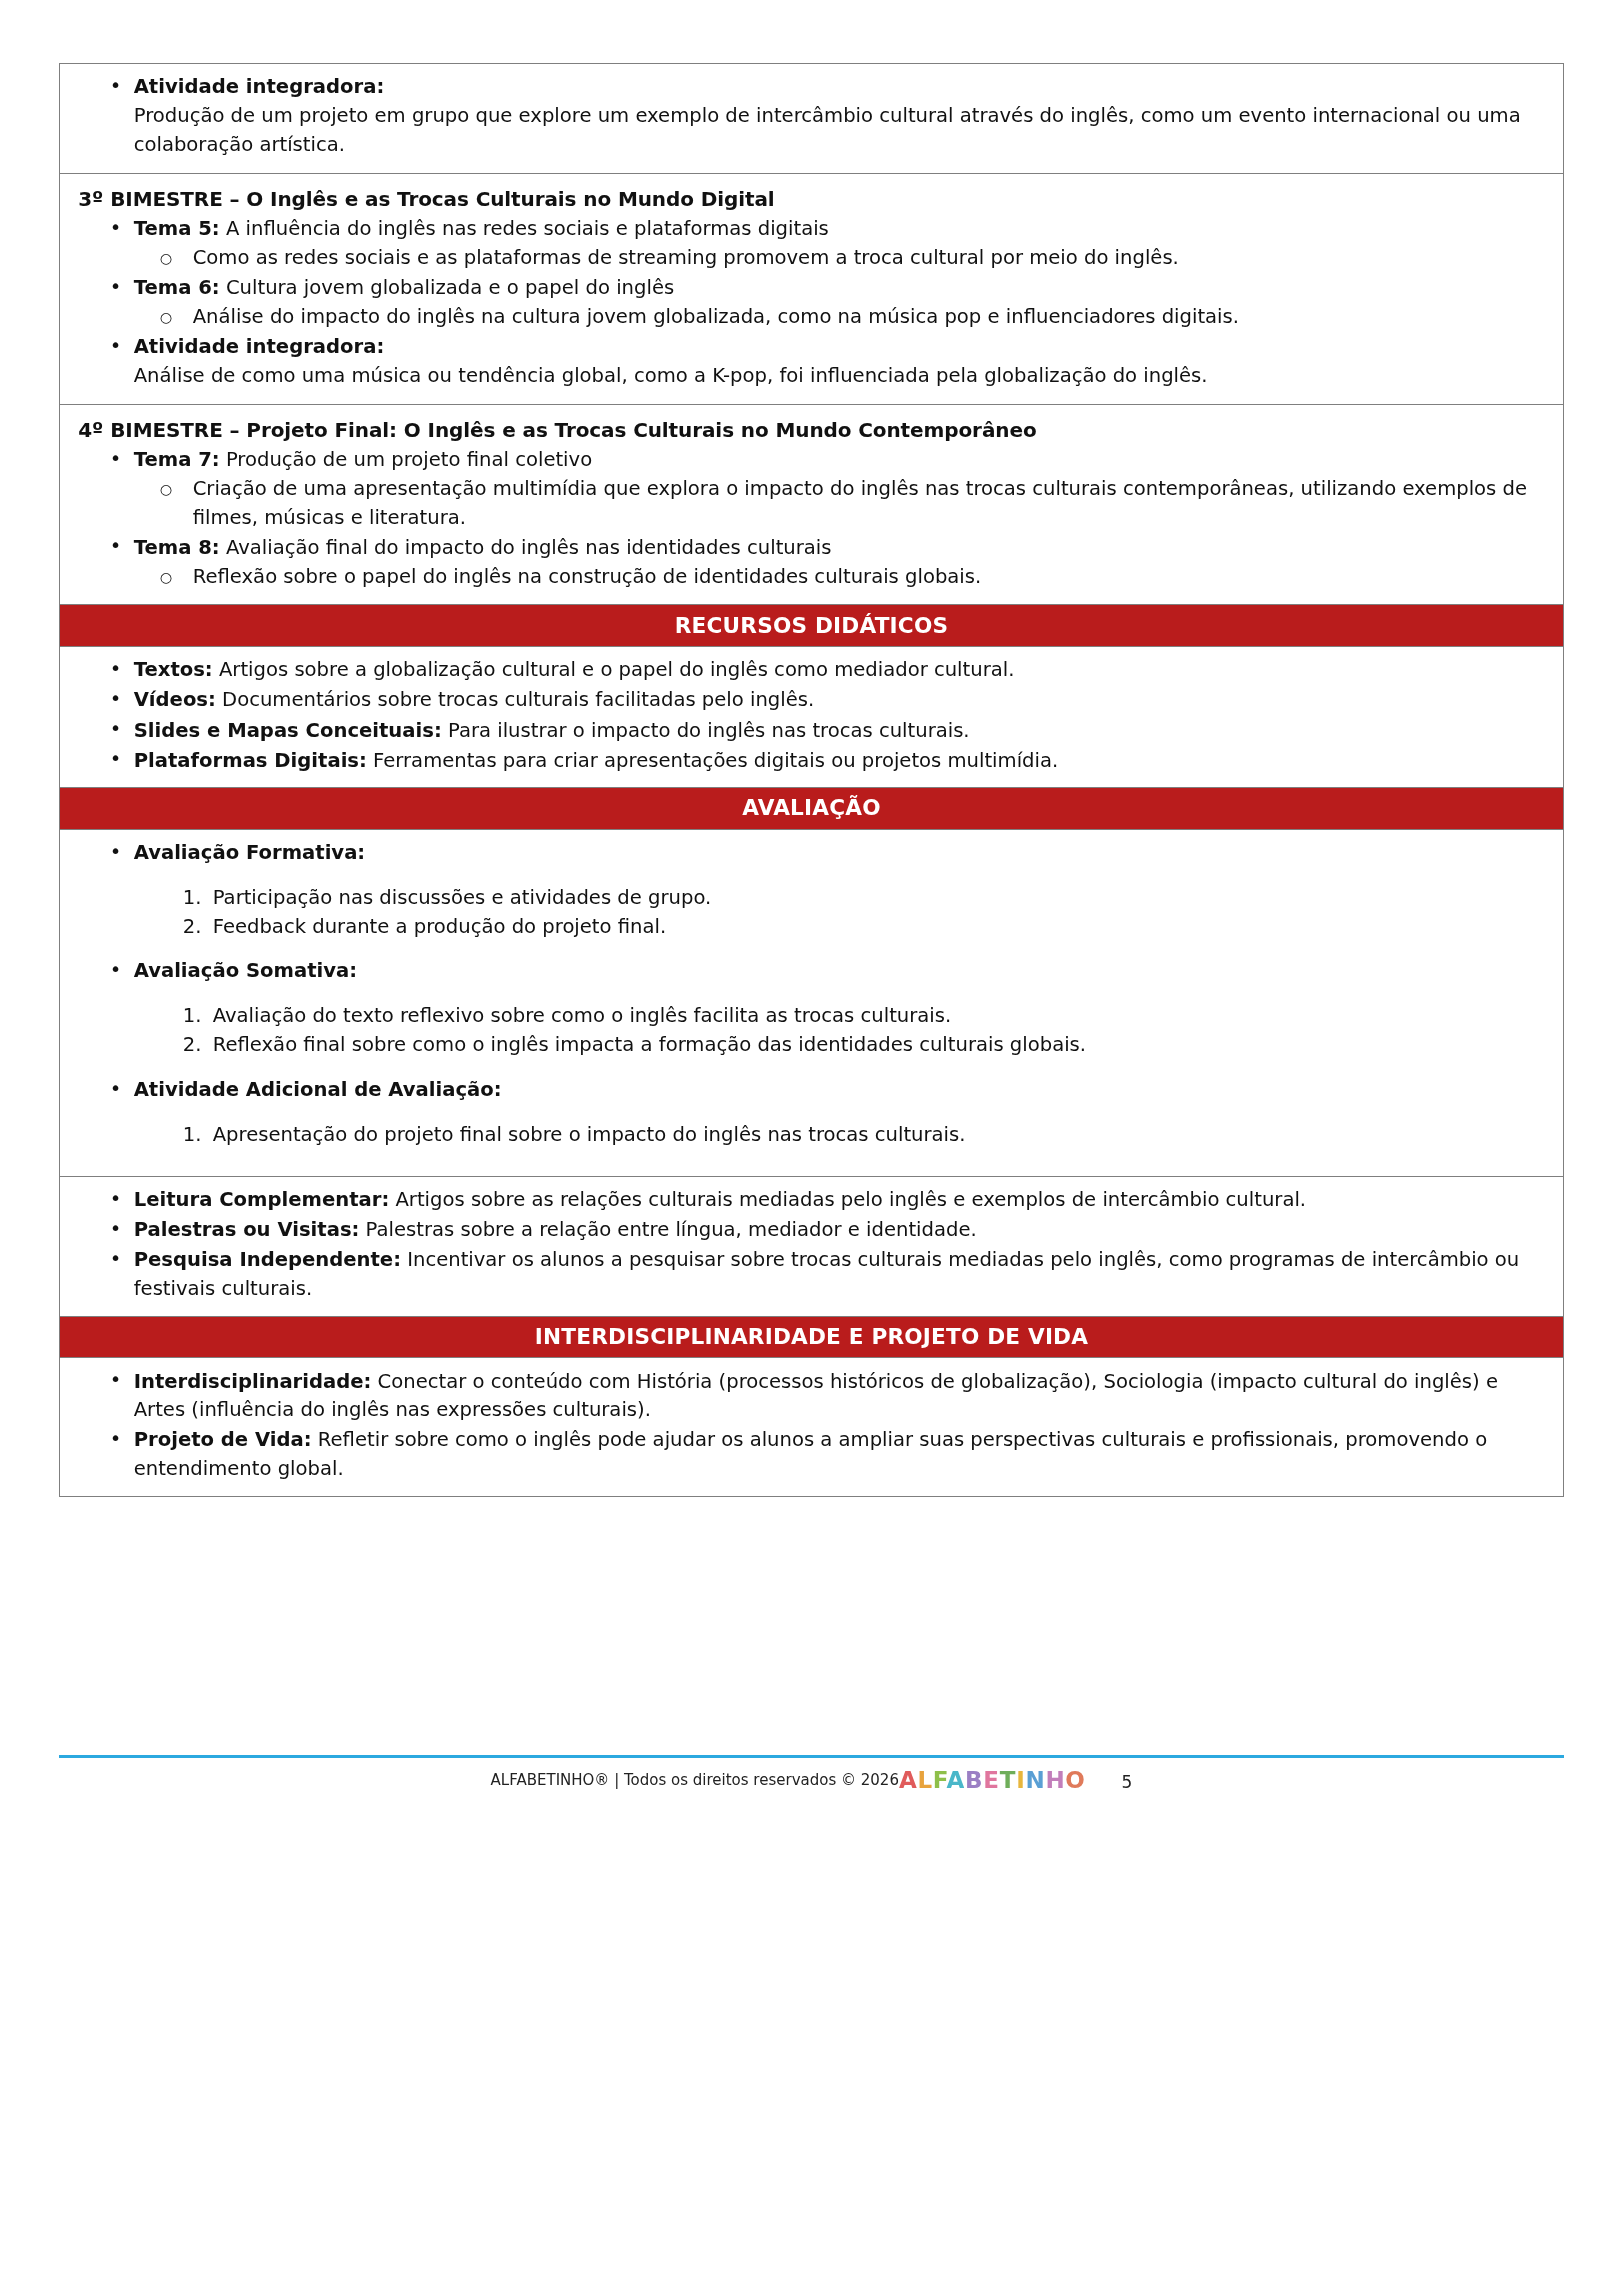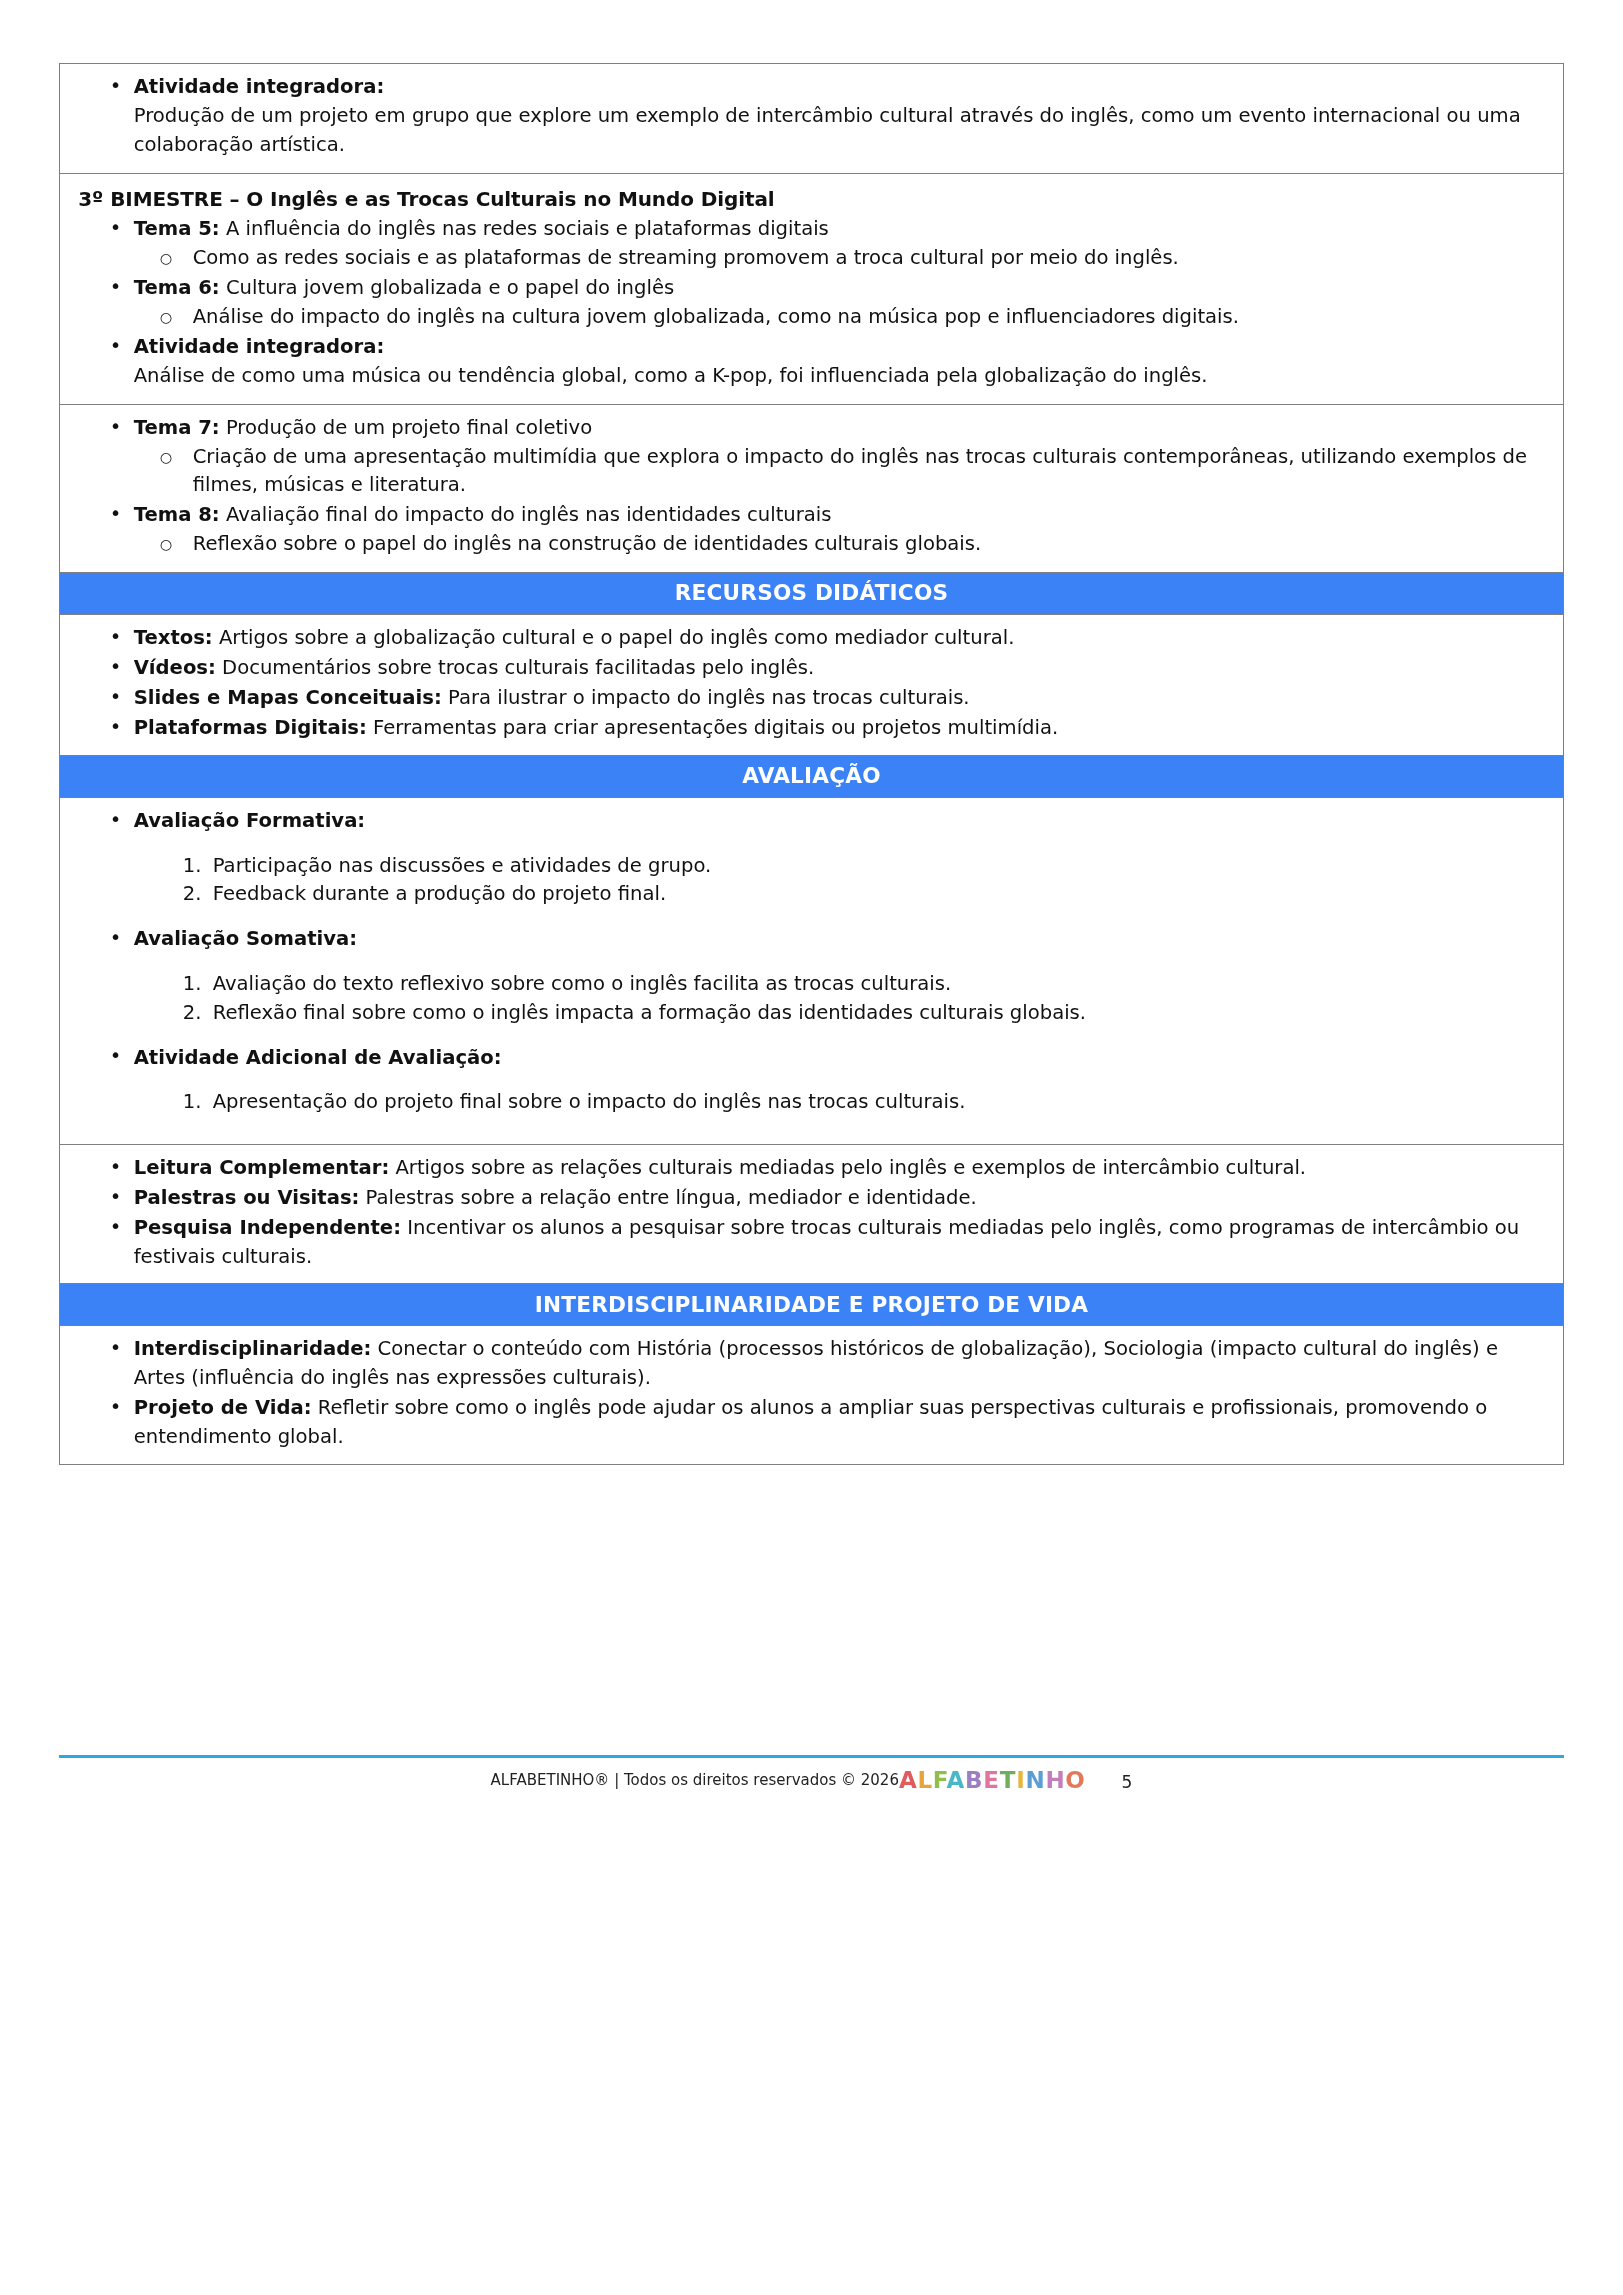--- a/index.html
+++ b/index.html
@@ -94,21 +94,21 @@
     content: counter(numitem) ".";
     position: absolute;
     left: 33px;
     top: 0;
     font-size: 19.6px;
   }
   b, .b {
     font-weight: bold;
   }
   .section-bar {
-    background: #3b82f6;
+    background: #b91c1c;
     color: #ffffff;
     text-align: center;
     font-weight: bold;
     font-size: 21.6px;
     letter-spacing: 0.2px;
     padding: 7.2px 0 8.5px 0;
     border-bottom: 1.3px solid #7f7f7f;
   }
   .plain-block {
     border-bottom: 1.3px solid #7f7f7f;
@@ -178,20 +178,21 @@
             <li><b>Tema 5:</b><span> A influência do inglês nas redes sociais e plataformas digitais</span><ul class="lvl2">
                 <li>Como as redes sociais e as plataformas de streaming promovem a troca cultural por meio do inglês.</li>
               </ul></li>
             <li><b>Tema 6:</b><span> Cultura jovem globalizada e o papel do inglês</span><ul class="lvl2">
                 <li>Análise do impacto do inglês na cultura jovem globalizada, como na música pop e influenciadores digitais.</li>
               </ul></li>
             <li><b>Atividade integradora:</b><br><span> Análise de como uma música ou tendência global, como a K-pop, foi influenciada pela globalização do inglês.</span></li>
           </ul>
         </div>
         <div class="block">
+          <div class="block-head">4º BIMESTRE – Projeto Final: O Inglês e as Trocas Culturais no Mundo Contemporâneo</div>
           <ul class="lvl1">
             <li><b>Tema 7:</b><span> Produção de um projeto final coletivo</span><ul class="lvl2">
                 <li>Criação de uma apresentação multimídia que explora o impacto do inglês nas trocas culturais contemporâneas, utilizando exemplos de filmes, músicas e literatura.</li>
               </ul></li>
             <li><b>Tema 8:</b><span> Avaliação final do impacto do inglês nas identidades culturais</span><ul class="lvl2">
                 <li>Reflexão sobre o papel do inglês na construção de identidades culturais globais.</li>
               </ul></li>
           </ul>
         </div>
       </div>

